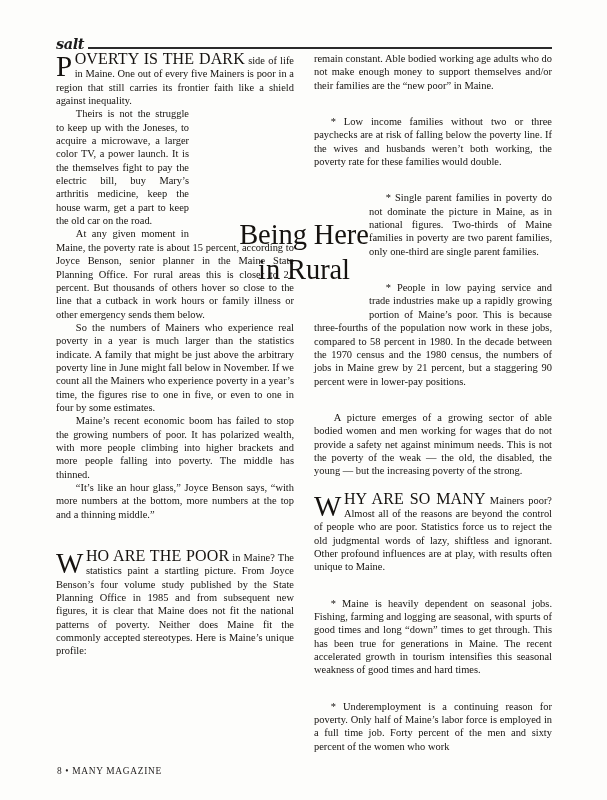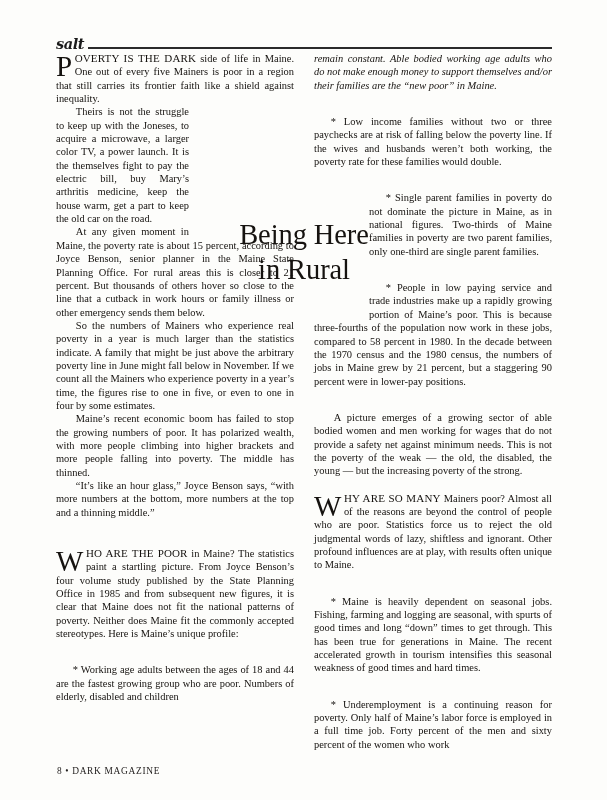--- a/index.html
+++ b/index.html
@@ -64,41 +64,41 @@
     hyphens: manual;
     color: #15120f;
   }
   .col-left  { left: 56px; }
   .col-right { left: 314px; }
 
   .col p {
     margin: 0;
     text-indent: 1.9em;
   }
-  .col p.no-indent { text-indent: 0; font-style: italic; }
+  .col p.no-indent { text-indent: 0; }
   .col p.bullet { text-indent: 1.6em; }
   .col p.spaced { margin-top: 23px; }
   .col p.spaced-lg { margin-top: 16px; }
 
   
   .dropcap-para {
     position: relative;
     text-indent: 0 !important;
   }
   .dropcap {
     float: left;
     font-size: 29px;
     line-height: 0.78;
     padding: 2px 2.5px 0 0;
     margin-top: 1px;
     font-family: "Liberation Serif", "DejaVu Serif", serif;
     color: #15120f;
   }
   .scaps-run {
-    font-size: 11px;
+    font-size: 16px;
     letter-spacing: 0.15px;
   }
 
   
   .shape-left {
     float: right;
     width: 105px;
     height: 126px;
     shape-outside: inset(0);
     margin: 0;
@@ -164,21 +164,20 @@
     <p>At any given moment in Maine, the poverty rate is about 15 percent, according to Joyce Benson, senior planner in the Maine State Planning Office. For rural areas this is closer to 21 percent. But thousands of others hover so close to the line that a cutback in work hours or family illness or other emergency sends them below.</p>
 
     <p>So the numbers of Mainers who experience real poverty in a year is much larger than the statistics indicate. A family that might be just above the arbitrary poverty line in June might fall below in November. If we count all the Mainers who experience poverty in a year’s time, the figures rise to one in five, or even to one in four by some estimates.</p>
 
     <p>Maine’s recent economic boom has failed to stop the growing numbers of poor. It has polarized wealth, with more people climbing into higher brackets and more people falling into poverty. The middle has thinned.</p>
 
     <p>“It’s like an hour glass,” Joyce Benson says, “with more numbers at the bottom, more numbers at the top and a thinning middle.”</p>
 
     <p class="dropcap-para spaced-lg" style="margin-top:28px"><span class="dropcap">W</span><span class="scaps-run">HO ARE THE POOR</span><span> in Maine? The statistics paint a startling picture. From Joyce Benson’s four volume study published by the State Planning Office in 1985 and from subsequent new figures, it is clear that Maine does not fit the national patterns of poverty. Neither does Maine fit the commonly accepted stereotypes. Here is Maine’s unique profile:</span></p>
 
-    <p class="bullet spaced">* Working age adults between the ages of 18 and 44 are the fastest growing group who are poor. Numbers of elderly, disabled and children</p>
   </div>
 
   <div class="col col-right">
 
     <p class="no-indent">remain constant. Able bodied working age adults who do not make enough money to support themselves and/or their families are the “new poor” in Maine.</p>
 
     <p class="bullet spaced">* Low income families without two or three paychecks are at risk of falling below the poverty line. If the wives and husbands weren’t both working, the poverty rate for these families would double.</p>
 
     <p class="bullet spaced"><span class="shape-right"></span><span>* Single parent families in poverty do not dominate the picture in Maine, as in national figures. Two-thirds of Maine families in poverty are two parent families, only one-third are single parent families.</span></p>
 
@@ -187,16 +186,16 @@
     <p class="spaced">A picture emerges of a growing sector of able bodied women and men working for wages that do not provide a safety net against minimum needs. This is not the poverty of the weak — the old, the disabled, the young — but the increasing poverty of the strong.</p>
 
     <p class="dropcap-para" style="margin-top:14px"><span class="dropcap">W</span><span class="scaps-run">HY ARE SO MANY</span><span> Mainers poor? Almost all of the reasons are beyond the control of people who are poor. Statistics force us to reject the old judgmental words of lazy, shiftless and ignorant. Other profound influences are at play, with results often unique to Maine.</span></p>
 
     <p class="bullet spaced">* Maine is heavily dependent on seasonal jobs. Fishing, farming and logging are seasonal, with spurts of good times and long “down” times to get through. This has been true for generations in Maine. The recent accelerated growth in tourism intensifies this seasonal weakness of good times and hard times.</p>
 
     <p class="bullet spaced">* Underemployment is a continuing reason for poverty. Only half of Maine’s labor force is employed in a full time job. Forty percent of the men and sixty percent of the women who work</p>
   </div>
 
   <div class="footer">
-    <span class="pagenum">8</span><span class="dot">•</span><span>DARK MAGAZINE</span>
+    <span class="pagenum">8</span><span class="dot">•</span><span>MANY MAGAZINE</span>
   </div>
 
 </div>
 
 </body></html>

